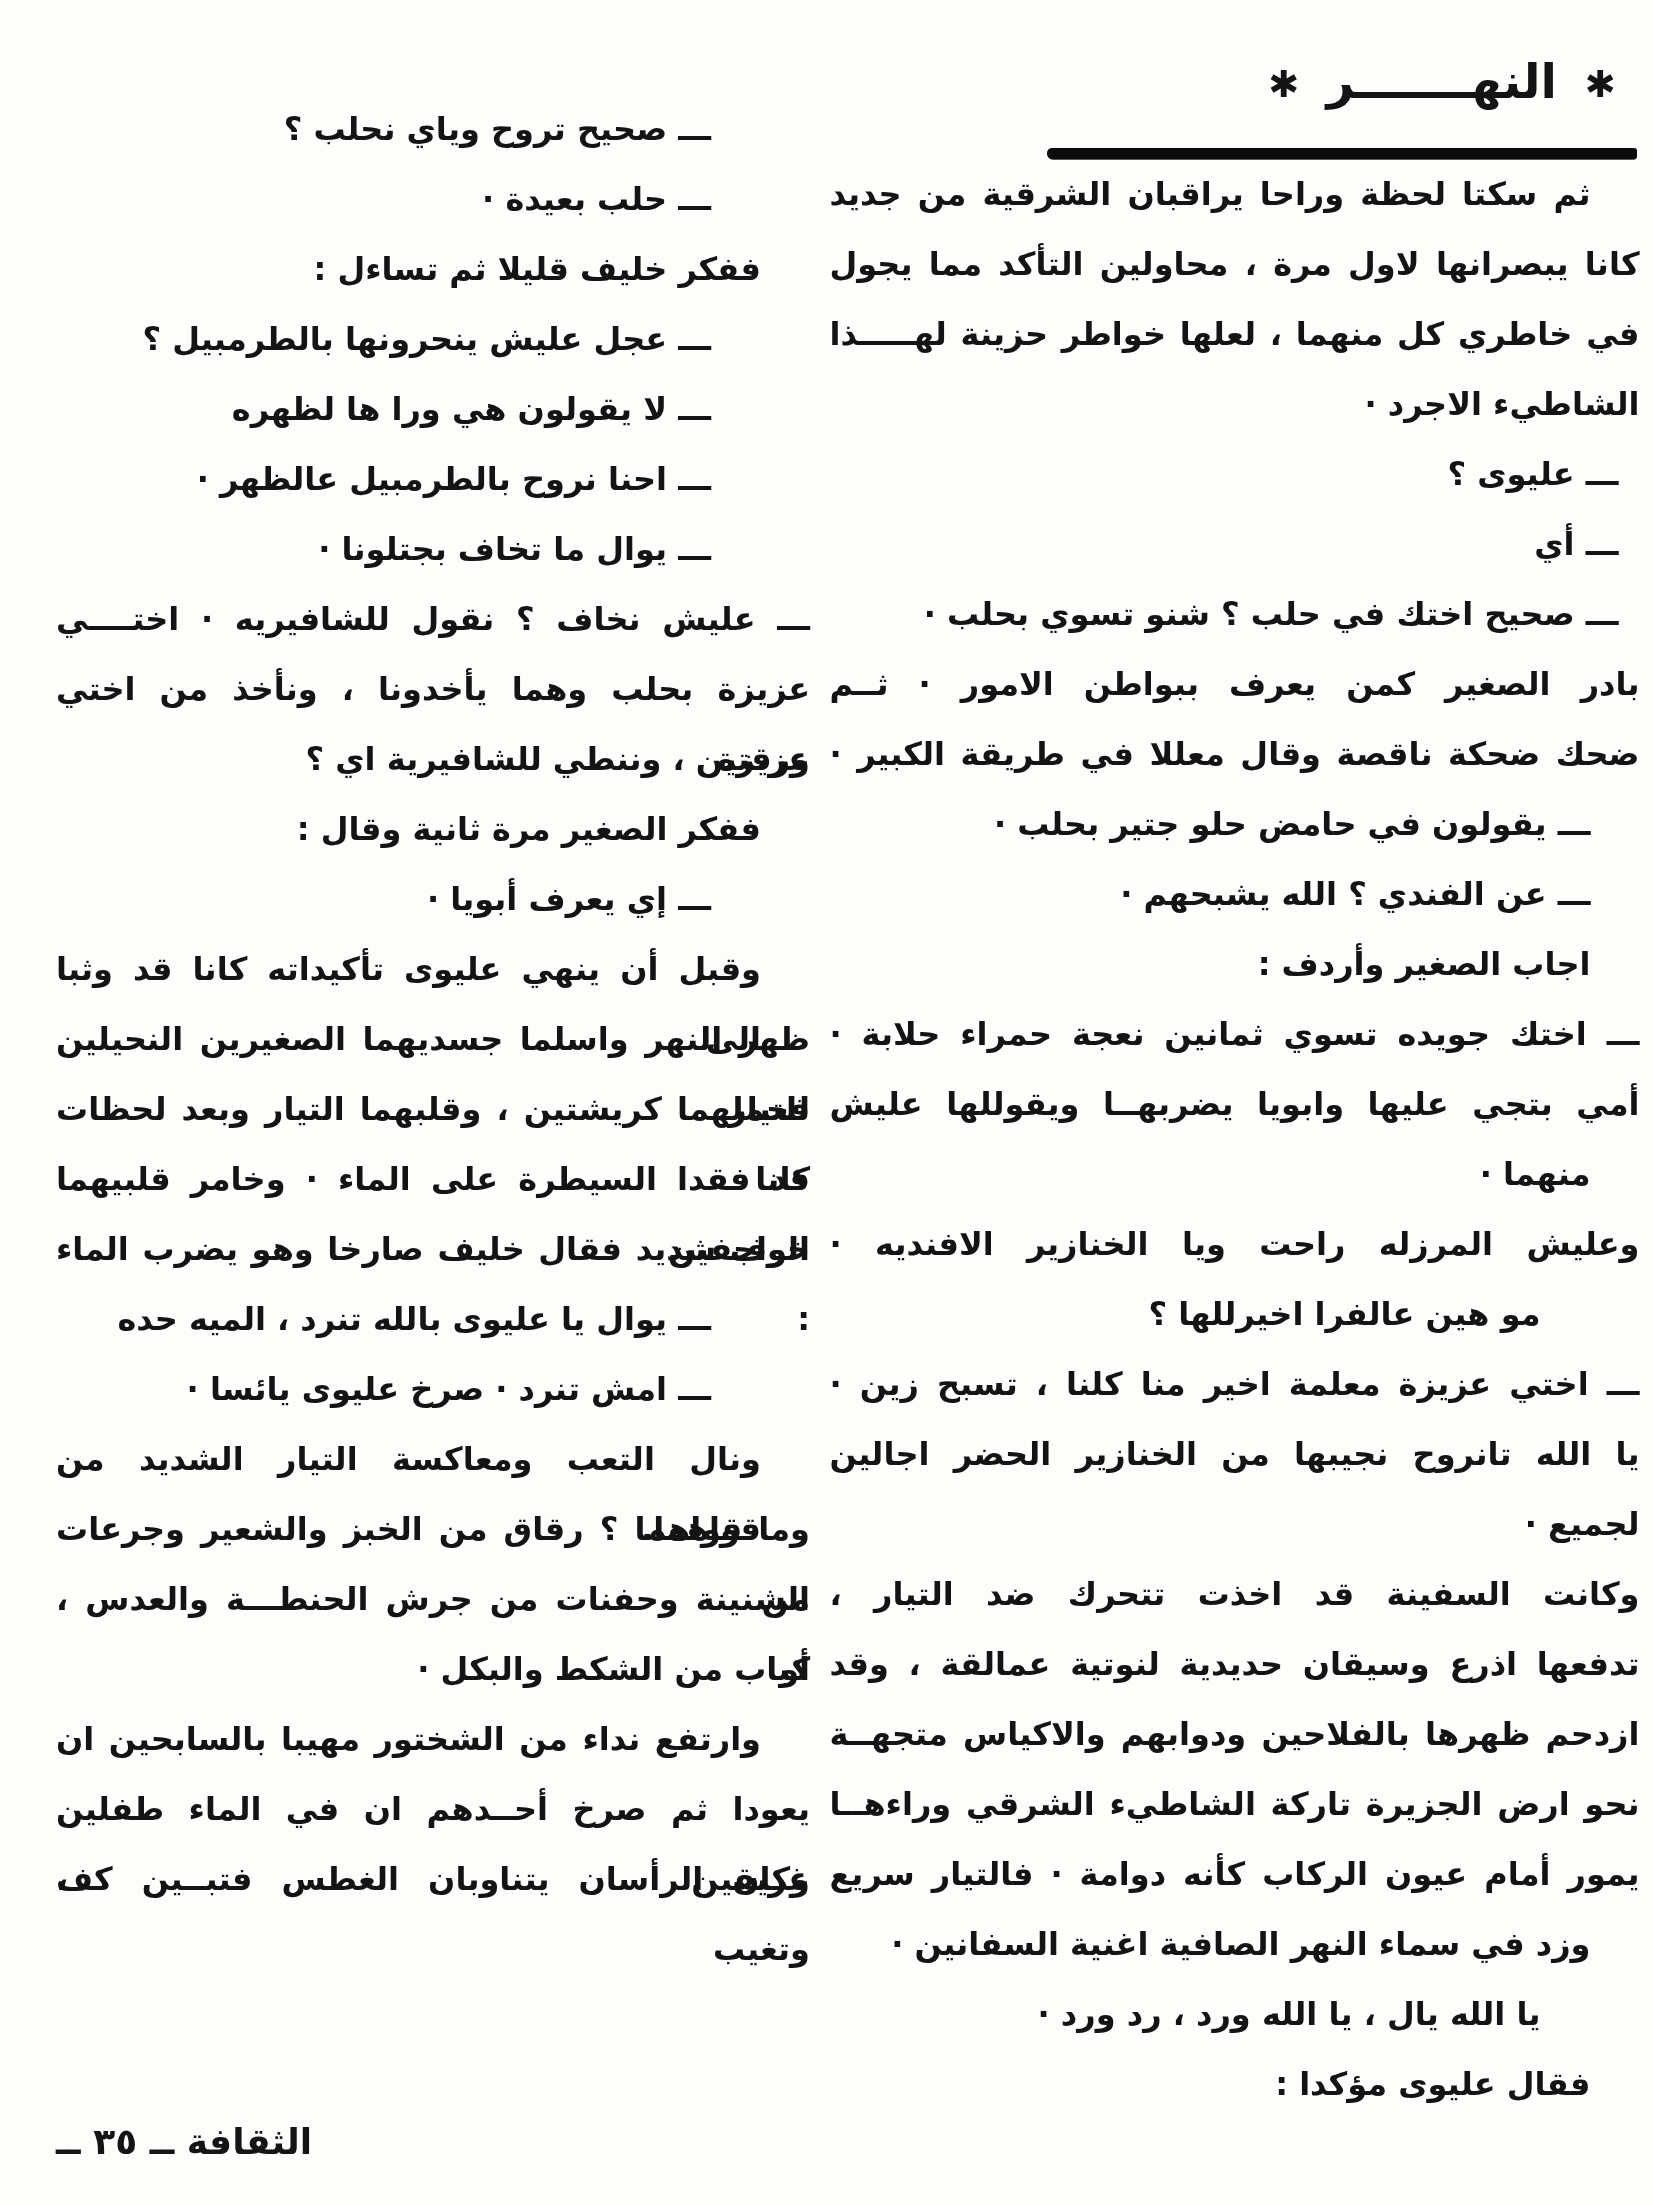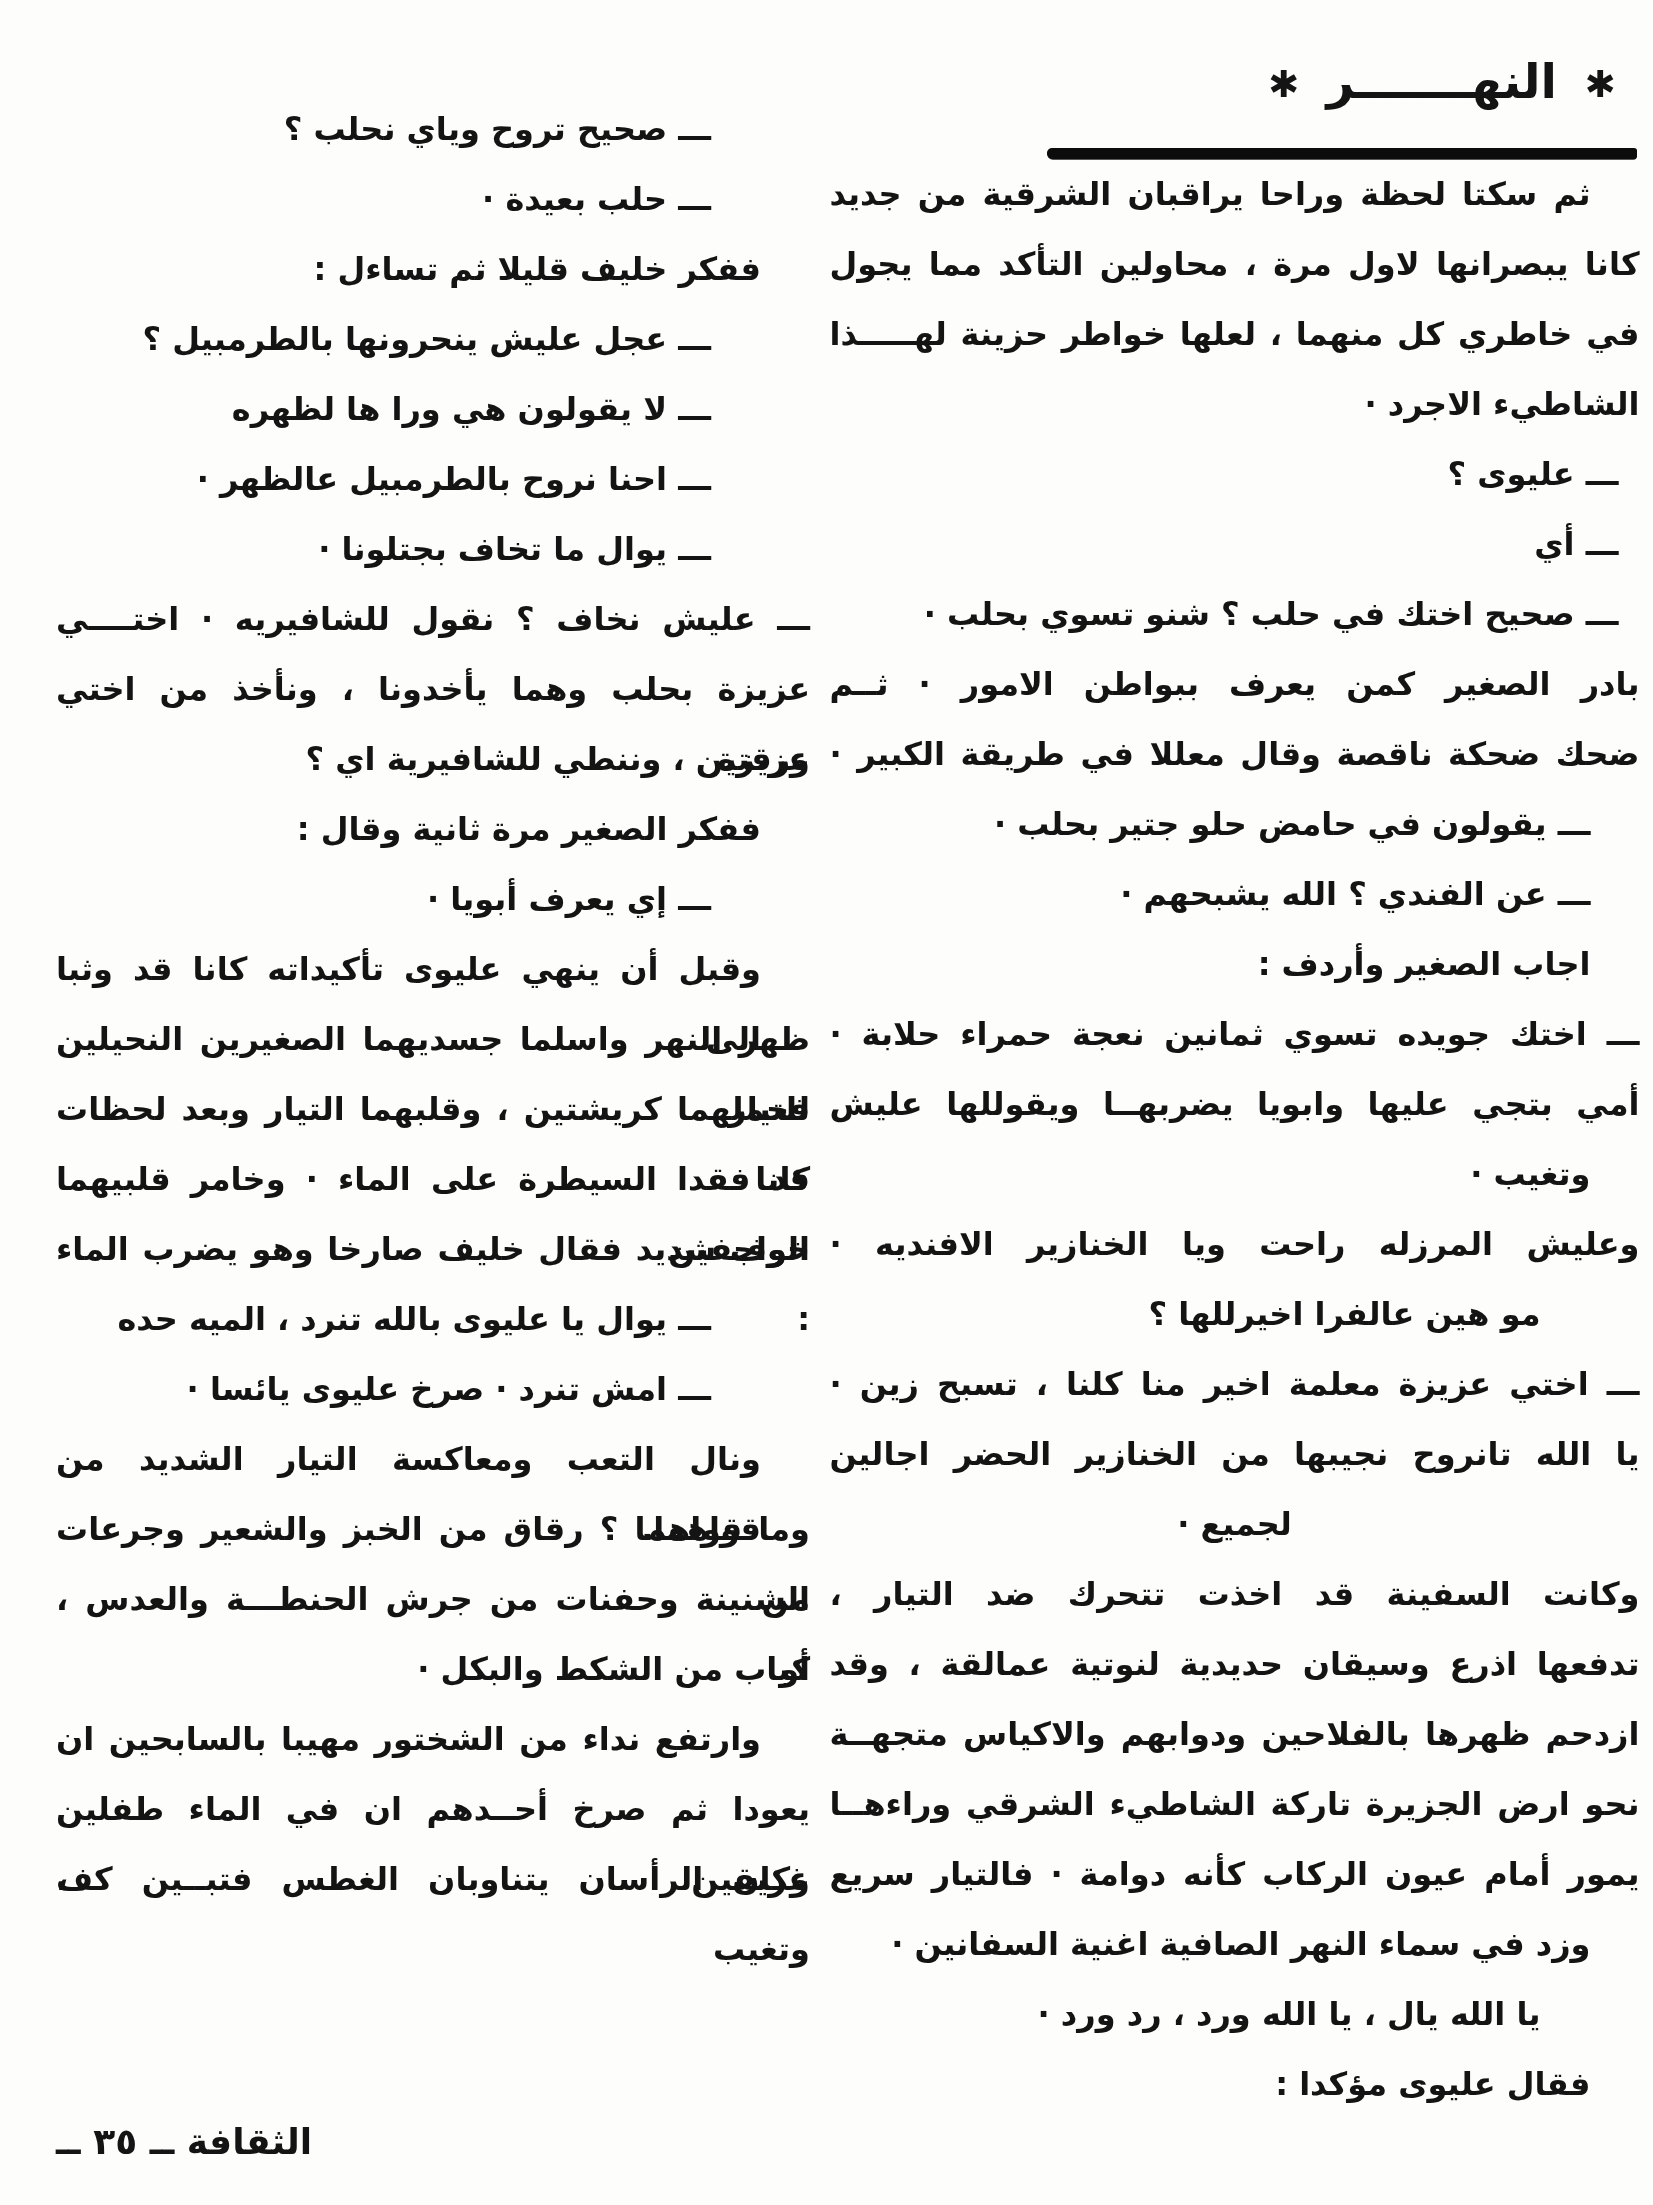--- a/index.html
+++ b/index.html
@@ -35,21 +35,21 @@
   .col-left{top:94px;left:57px;width:754px;}
   .ln{
     margin:0;height:70px;line-height:70px;
     font-size:32px;white-space:nowrap;
     text-align:right;
   }
   .just{white-space:normal;text-align:justify;text-align-last:justify;}
   .pr0{padding-right:21px;}
   .pr1{padding-right:49px;}
   .pr2{padding-right:99px;}
-  .lt{text-align:center;}
+  .lt{text-align:right;}
   
   .foot{
     position:absolute;top:2121px;left:57px;
     font-size:36px;font-weight:700;letter-spacing:1.5px;
   }
 </style>
 </head>
 <body>
 
 <div class="page">
@@ -71,21 +71,21 @@
     <p class="ln pr0">ـــ عليوى ؟</p>
     <p class="ln pr0">ـــ أي</p>
     <p class="ln pr0">ـــ صحيح اختك في حلب ؟ شنو تسوي بحلب ·</p>
     <p class="ln just">بادر الصغير كمن يعرف ببواطن الامور · ثــم</p>
     <p class="ln just">ضحك ضحكة ناقصة وقال معللا في طريقة الكبير ·</p>
     <p class="ln pr1">ـــ يقولون في حامض حلو جتير بحلب ·</p>
     <p class="ln pr1">ـــ عن الفندي ؟ الله يشبحهم ·</p>
     <p class="ln pr1">اجاب الصغير وأردف :</p>
     <p class="ln just">ـــ اختك جويده تسوي ثمانين نعجة حمراء حلابة ·</p>
     <p class="ln just">أمي بتجي عليها وابويا يضربهــا ويقوللها عليش</p>
-    <p class="ln pr1">وتغيب ·</p>
+    <p class="ln pr1">منهما ·</p>
     <p class="ln just">وعليش المرزله راحت ويا الخنازير الافنديه ·</p>
     <p class="ln pr2">مو هين عالفرا اخيرللها ؟</p>
     <p class="ln just">ـــ اختي عزيزة معلمة اخير منا كلنا ، تسبح زين ·</p>
     <p class="ln just">يا الله تانروح نجيبها من الخنازير الحضر اجالين</p>
     <p class="ln lt">لجميع ·</p>
     <p class="ln just">وكانت السفينة قد اخذت تتحرك ضد التيار ،</p>
     <p class="ln just">تدفعها اذرع وسيقان حديدية لنوتية عمالقة ، وقد</p>
     <p class="ln just">ازدحم ظهرها بالفلاحين ودوابهم والاكياس متجهــة</p>
     <p class="ln just">نحو ارض الجزيرة تاركة الشاطيء الشرقي وراءهــا</p>
     <p class="ln just">يمور أمام عيون الركاب كأنه دوامة · فالتيار سريع</p>

